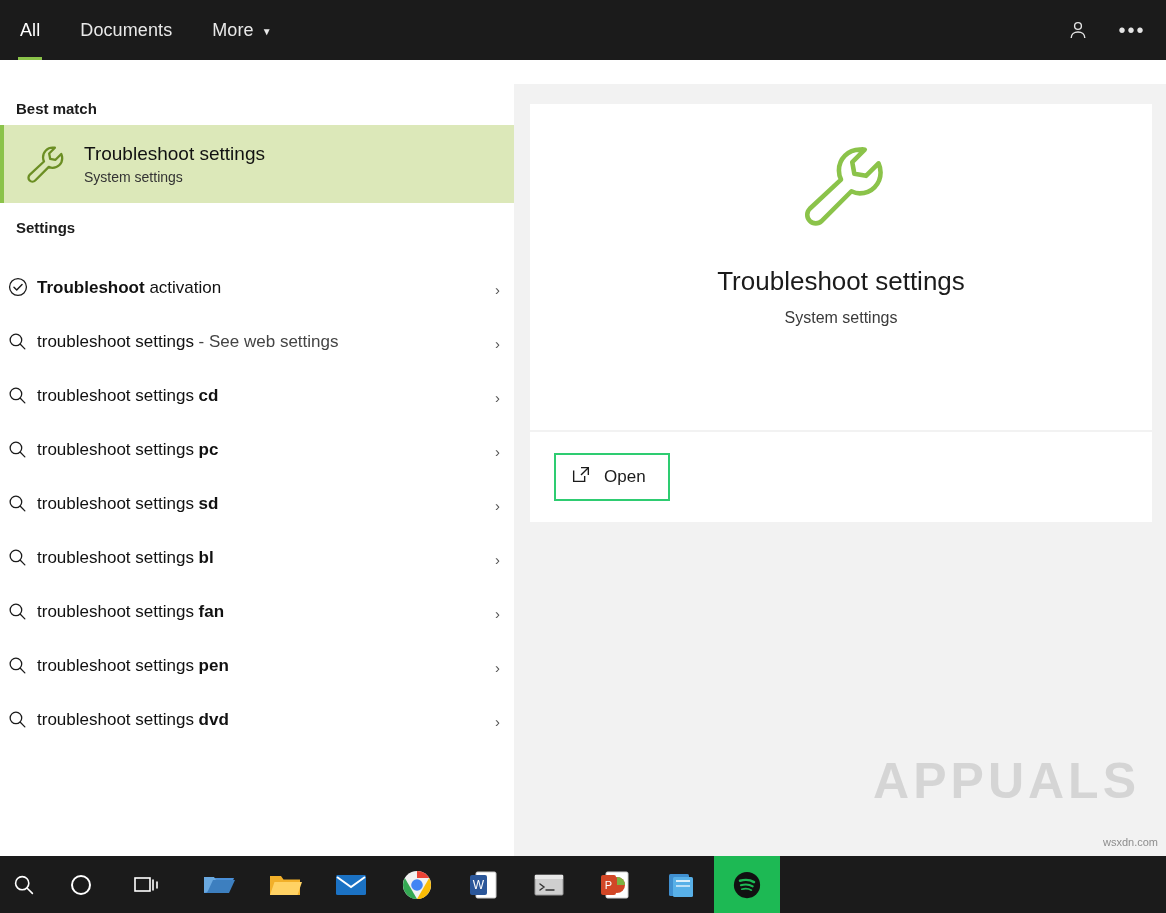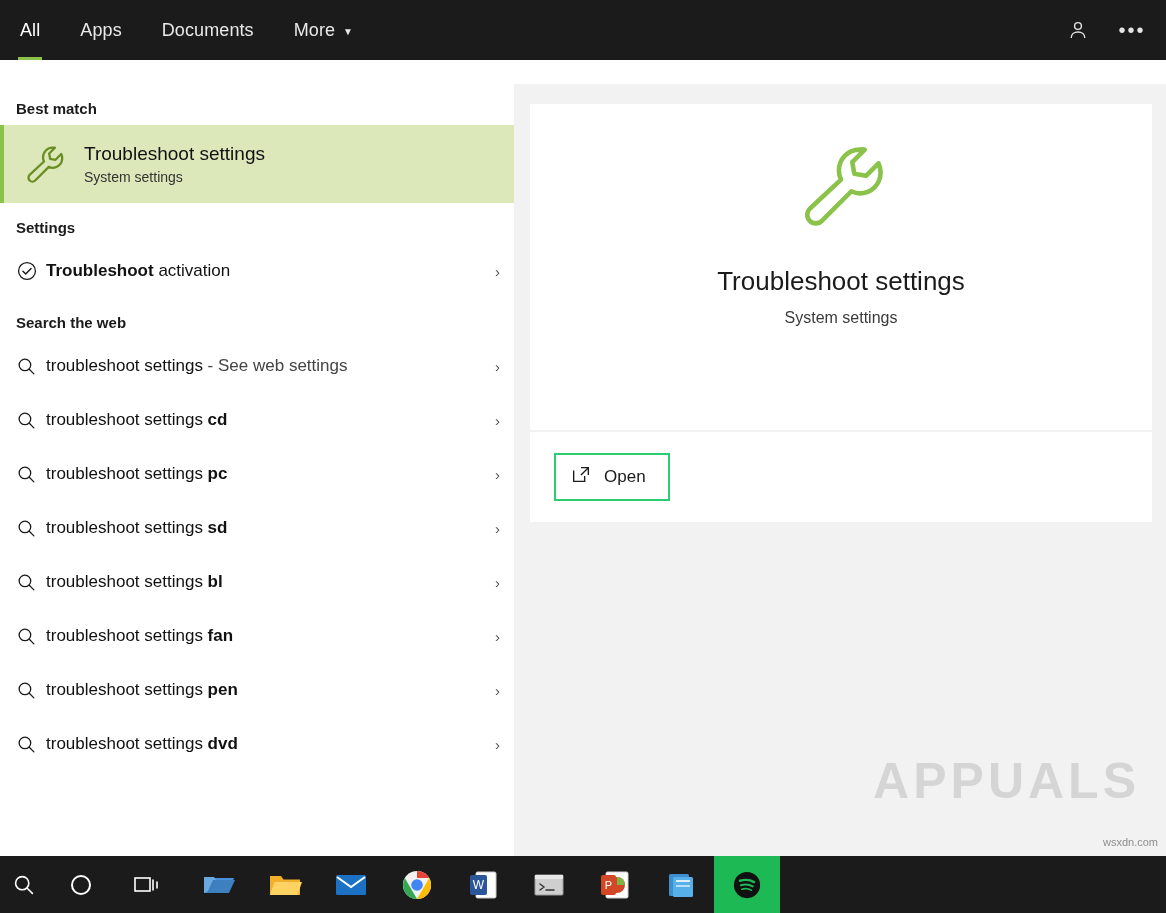--- a/index.html
+++ b/index.html
@@ -86,23 +86,23 @@
   .bm-icon {
     width: 52px; height: 52px;
     display: flex; align-items: center; justify-content: center;
     flex: 0 0 52px;
   }
   .bm-text { margin-left: 14px; }
   .bm-title { font-size: 19px; color: #111; }
   .bm-sub { font-size: 14px; color: #333; margin-top: 4px; }
 
   .row {
-    display: flex; align-items: center;
+    display: flex; align-items: flex-end;
     height: 54px;
-    padding-left: 16px;
+    padding-left: 7px;
     padding-right: 14px;
     cursor: default;
   }
   .row .ricon {
     width: 30px; flex: 0 0 30px;
     display: flex; align-items: center; justify-content: flex-start;
     color: #1b1b1b;
   }
   .row .rlabel {
     font-size: 17px; color: #111;
@@ -218,23 +218,20 @@
 <body>
 
 <div id="app">
 
   <div class="topbar">
     <div class="tabs">
       <div class="tab active">
         <span>All</span>
       </div>
       <div class="tab">
-        <span>Apps</span>
-      </div>
-      <div class="tab">
         <span>Documents</span>
       </div>
       <div class="tab">
         <span>More</span>
         <span class="chev">▼</span>
       </div>
     </div>
     <div class="topbar-right">
       <div class="topbar-btn">
         <svg width="24" height="24" viewBox="0 0 24 24">
@@ -274,21 +271,20 @@
             <circle cx="12" cy="12" r="9.2" fill="none" stroke="#1b1b1b" stroke-width="1.4"></circle>
             <path d="M7.6 12.3l3 3 5.8-6" fill="none" stroke="#1b1b1b" stroke-width="1.6" stroke-linecap="round" stroke-linejoin="round"></path>
           </svg>
         </div>
         <div class="rlabel">
           <span class="bold">Troubleshoot</span><span> activation</span>
         </div>
         <div class="chev-right">›</div>
       </div>
 
-      <div class="section-head">Search the web</div>
 
       <div class="row">
         <div class="ricon">
           <svg width="21" height="21" viewBox="0 0 24 24">
             <circle cx="10.2" cy="10.2" r="6.6" fill="none" stroke="#1b1b1b" stroke-width="1.5"></circle>
             <path d="M15.2 15.2l5.2 5.2" stroke="#1b1b1b" stroke-width="1.5" stroke-linecap="round"></path>
           </svg>
         </div>
         <div class="rlabel">
           <span>troubleshoot settings</span><span class="dim"> - See web settings</span>

